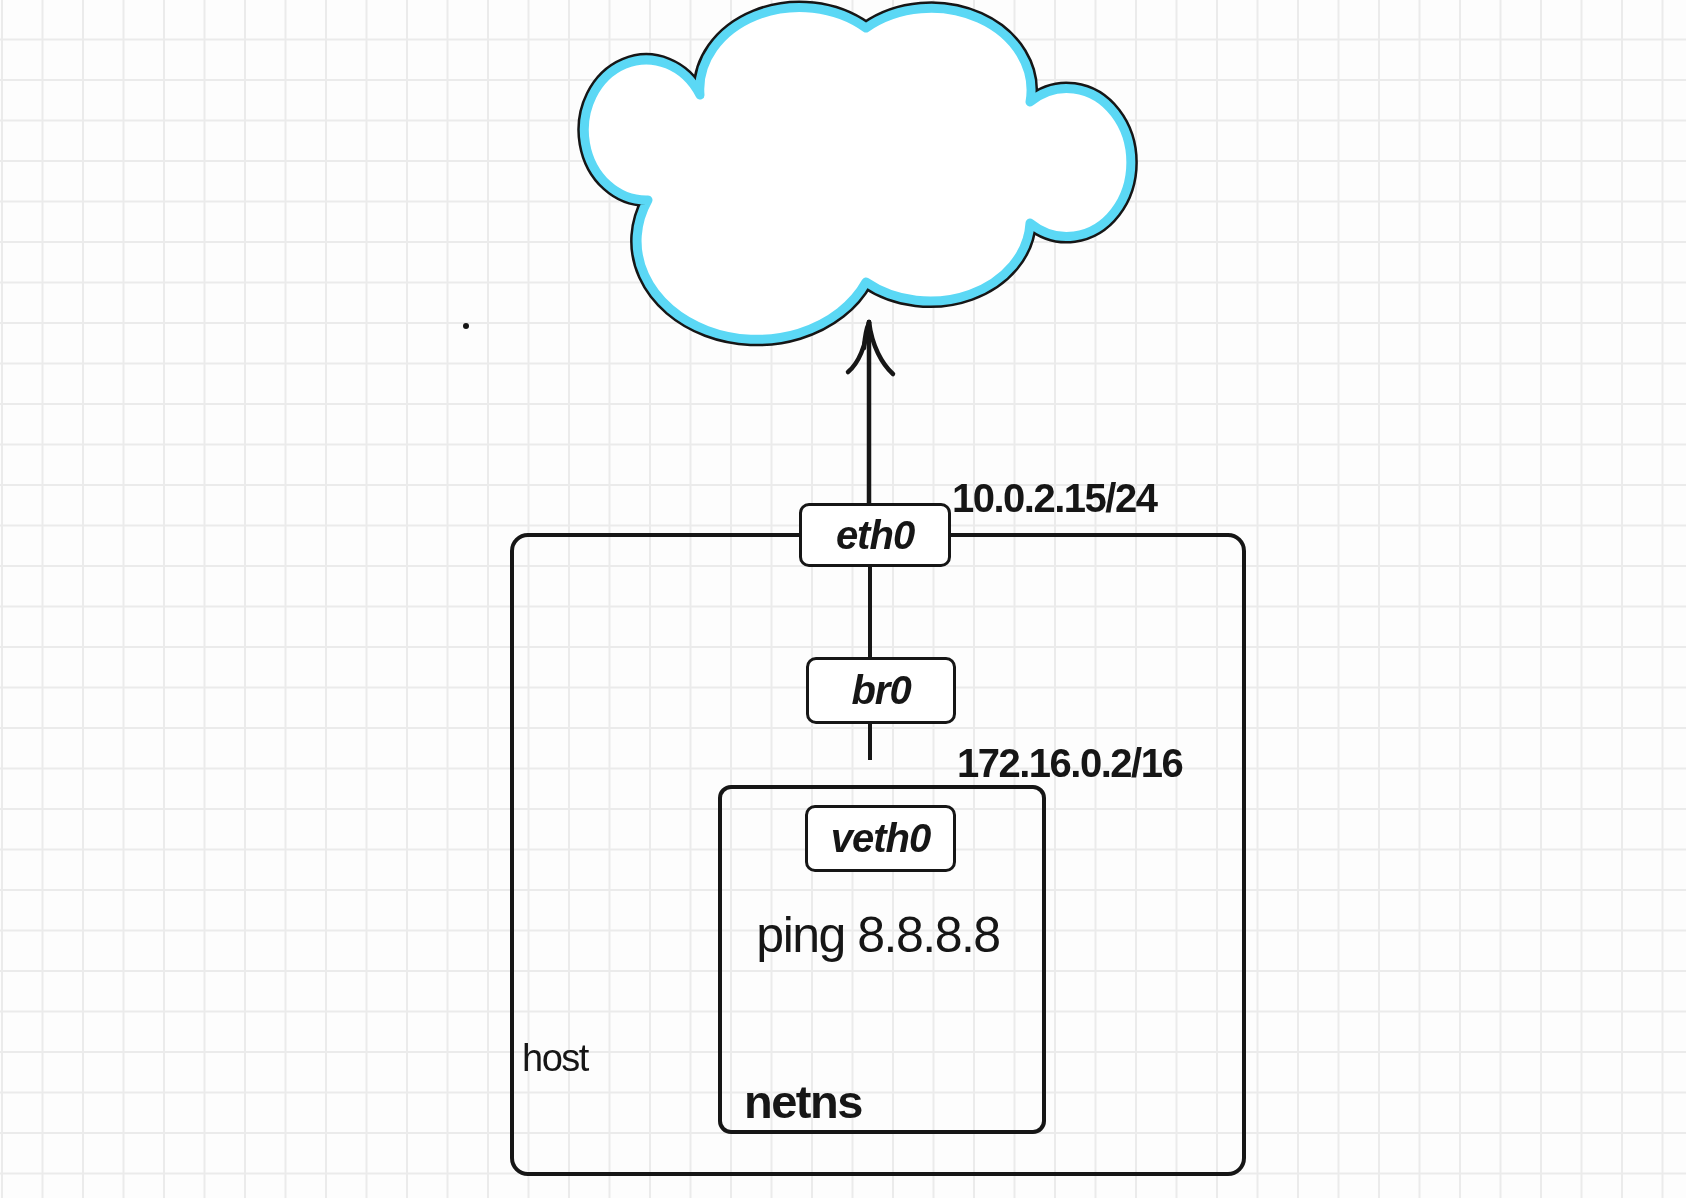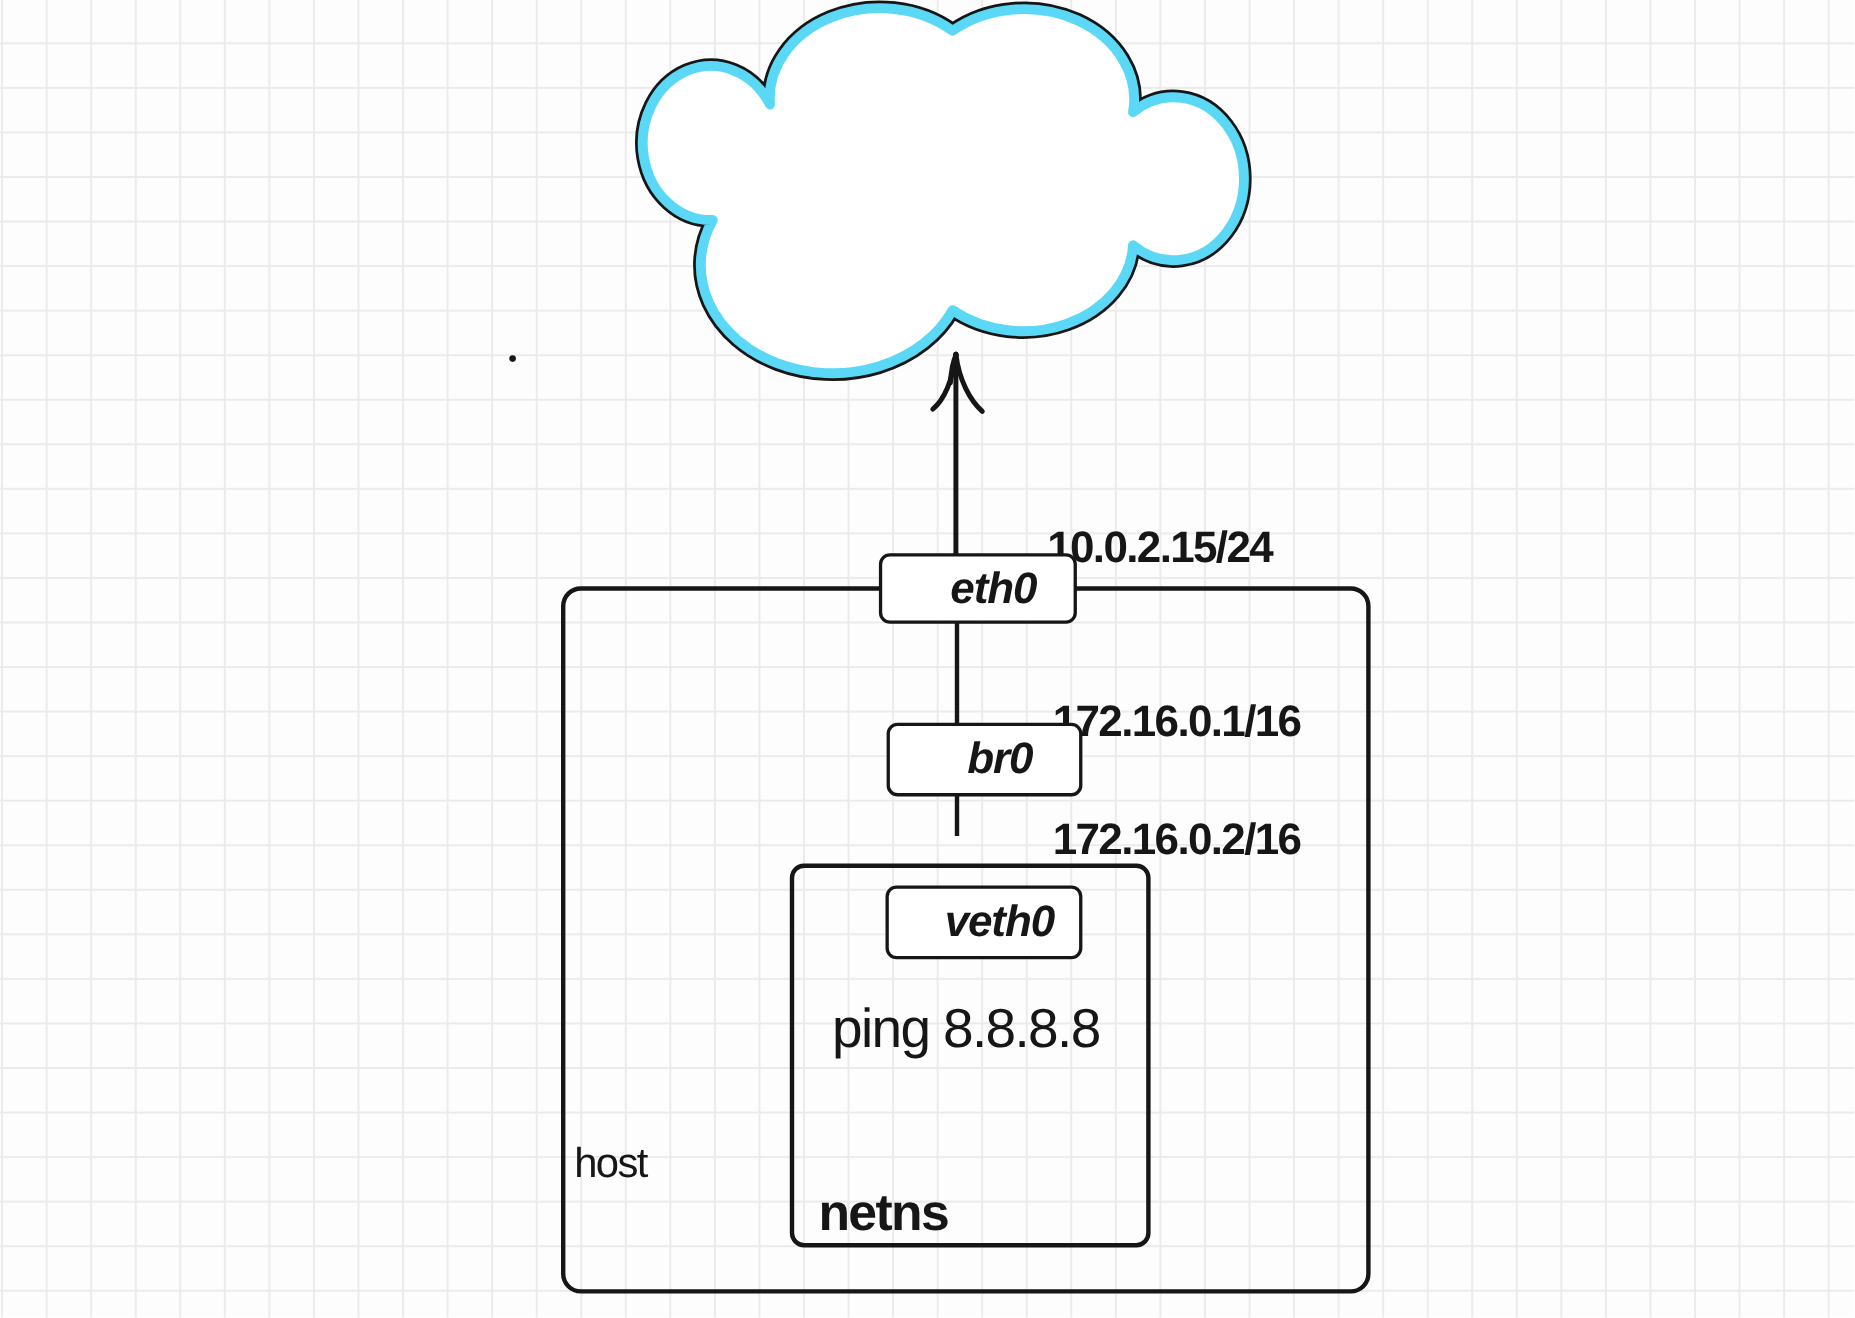--- a/index.html
+++ b/index.html
@@ -21,21 +21,21 @@
   .cloud-label {
     left:759px; top:122px; width:200px; text-align:center;
     font-size:44px; font-weight:bold; letter-spacing:-1px;
   }
 
   
   .iface-box {
     position:absolute; background:#fff; border:3.5px solid #161616;
     border-radius:10px; z-index:6;
     display:flex; align-items:center; justify-content:center;
-    font-style:italic; font-weight:bold; font-size:40px; letter-spacing:-1px;padding-left:28px;
+    font-style:italic; font-weight:bold; font-size:40px; letter-spacing:-1px;
   }
   .iface-eth0  { left:799px; top:503px; width:146px; height:58px; }
   .iface-br0   { left:806px; top:657px; width:144px; height:61px;align-items:center; }
   .iface-veth0 { left:805px; top:757px; width:145px; height:61px;margin-top:48px; }
 
   
   .host-box {
     left:510px; top:533px; width:728px; height:635px;
     border:4px solid #161616; border-radius:18px; z-index:1;
   }
@@ -136,16 +136,15 @@
     <span>eth0</span>
   </div>
   <div class="iface-box iface-br0">
     <span>br0</span>
   </div>
   <div class="iface-box iface-veth0">
     <span>veth0</span>
   </div>
 
   <div class="ip-label ip-eth0">10.0.2.15/24</div>
-  <div class="ip-label ip-br0">172.16.0.1/16</div>
   <div class="ip-label ip-veth0">172.16.0.2/16</div>
 
 </div>
 
 </body></html>

